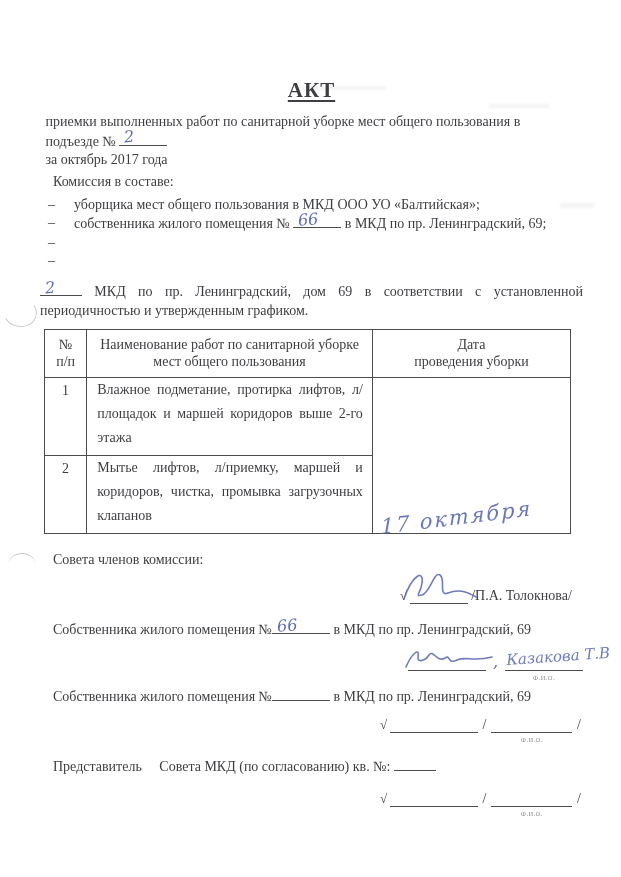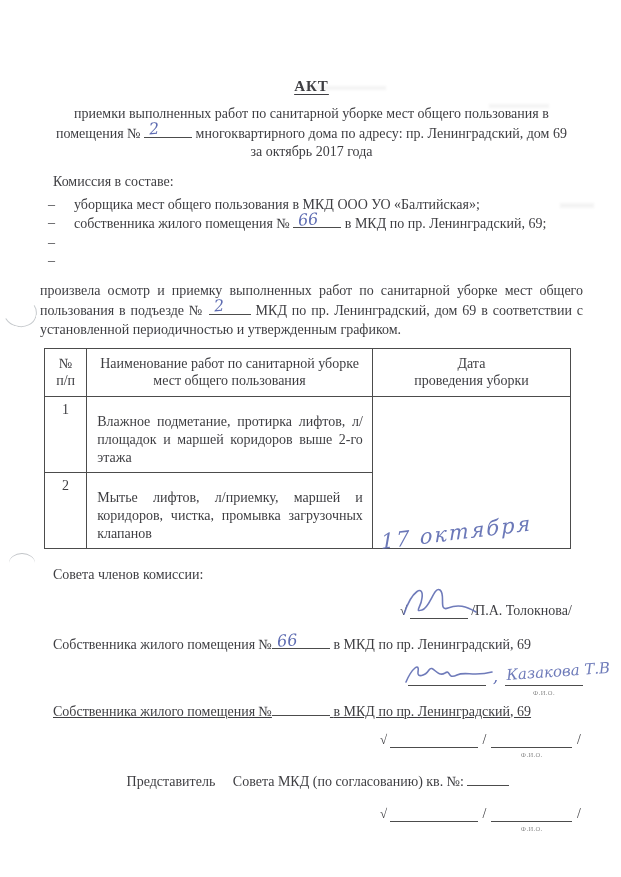--- a/index.html
+++ b/index.html
@@ -28,25 +28,25 @@
     border-radius:50% 50% 0 0 / 100% 100% 0 0;opacity:.55;
   }
   .smudge{position:absolute;background:#6a6a6a;opacity:.07;filter:blur(1px);}
   .sm1{left:300px;top:86px;width:86px;height:4px;}
   .sm2{left:489px;top:104px;width:60px;height:4px;}
   .sm3{left:560px;top:203px;width:34px;height:5px;}
 
   
   .title{
     margin:0;padding-top:78px;text-align:center;
-    font-size:15px;font-weight:bold;letter-spacing:1px;
+    font-size:21px;font-weight:bold;letter-spacing:1px;
     text-decoration:underline;text-underline-offset:3px;
   }
-  .intro{margin:10px auto 0;width:532px;text-align:center;line-height:18.6px;}
-  .commission-heading{margin:12px 0 0 13px;}
+  .intro{margin:10px auto 0;width:532px;text-align:left;line-height:18.6px;}
+  .commission-heading{margin:4px 0 0 13px;}
   .member-list{margin:6px 0 0 6px;}
   .member{display:flex;line-height:18.4px;}
   .dash{width:26px;flex:none;padding-left:2px;}
   .body-par{margin:12px 0 0 0;text-align:justify;line-height:18.7px;}
 
   
   .blank{display:inline-block;border-bottom:1px solid #4c4c4c;height:13px;
          position:relative;vertical-align:baseline;}
   .w42{width:42px;} .w48{width:48px;} .w58{width:58px;} .w85{width:85px;} .w92{width:92px;}
   .hw{font-family:"DejaVu Serif", serif;font-style:italic;color:#5f6db2;}
@@ -62,60 +62,60 @@
   .scribble path{fill:none;stroke:#5f6db2;stroke-width:1.6;stroke-linecap:round;opacity:.9;}
 
   
   table.works{border-collapse:collapse;margin:8px 0 0 4px;width:527px;
               border:1.4px solid #4c4c4c;table-layout:fixed;}
   table.works th,table.works td{border:1.2px solid #4c4c4c;font-weight:normal;
               font-size:14px;vertical-align:top;}
   .col-num{width:42px;} .col-work{width:284px;} .col-date{width:197px;}
   th.hcell{text-align:center;padding:6px 4px;line-height:17.5px;vertical-align:middle;}
   td.num{text-align:center;padding-top:5px;}
-  td.work{text-align:justify;padding:16px 9px 5px 10px;line-height:18px;}
+  td.work{text-align:justify;padding:0 9px 5px 10px;line-height:24px;}
   td.date-cell{position:relative;overflow:visible;}
 
   
   .sign-heading{margin:18px 0 0 13px;}
   .sig-label{margin:16px 0 0 13px;}
   .sig-row{display:flex;align-items:flex-end;gap:3px;position:relative;}
   .check{font-size:13px;padding-bottom:0;}
   .slash{padding:0 2px;}
   .fio{position:absolute;left:0;right:0;bottom:-11px;text-align:center;
        font-size:6.5px;color:#8a8a8a;letter-spacing:.4px;}
   .r-cleaner{margin:20px 0 0 360px;}
   .r-owner1{margin:14px 0 0 368px;}
   .r-generic{margin:12px 0 0 340px;}
   .r-rep{margin:16px 0 0 340px;}
-  .mt-owner2{margin-top:16px;text-decoration:underline;}
-  .mt-rep{margin-top:24px;text-align:center;}
+  .mt-owner2{margin-top:16px;}
+  .mt-rep{margin-top:24px;}
   .mb-fio{margin-bottom:12px;}
   .rep-gap{display:inline-block;width:14px;}
 </style>
 </head>
 <body>
 
 <div class="page">
 
   <div class="curve-mark"></div>
   <div class="tilde-mark"></div>
   <div class="smudge sm1"></div>
   <div class="smudge sm2"></div>
   <div class="smudge sm3"></div>
 
   <div class="content">
 
     <h1 class="title">АКТ</h1>
 
     <p class="intro">
       <span>приемки выполненных работ по санитарной уборке мест общего пользования в</span><br>
-      <span>помещения №</span>
+      <span>подъезде №</span>
       <span class="blank w48"><span class="hw hw-num">2</span></span>
-      <span>многоквартирного дома по адресу: пр. Ленинградский, дом 69</span><br>
+      <br>
       <span>за октябрь 2017 года</span>
     </p>
 
     <div class="commission-heading">Комиссия в составе:</div>
 
     <div class="member-list">
       <div class="member">
         <span class="dash">–</span>
         <span>уборщика мест общего пользования в МКД ООО УО «Балтийская»;</span>
       </div>
@@ -127,21 +127,20 @@
       </div>
       <div class="member">
         <span class="dash">–</span>
       </div>
       <div class="member">
         <span class="dash">–</span>
       </div>
     </div>
 
     <p class="body-par">
-      <span>произвела осмотр и приемку выполненных работ по санитарной уборке мест общего пользования в подъезде №</span>
       <span class="blank w42"><span class="hw hw-num">2</span></span>
       <span>МКД по пр. Ленинградский, дом 69 в соответствии с установленной периодичностью и утвержденным графиком.</span>
     </p>
 
     <table class="works">
       <colgroup>
           <col class="col-num">
           <col class="col-work">
           <col class="col-date">
         </colgroup>

